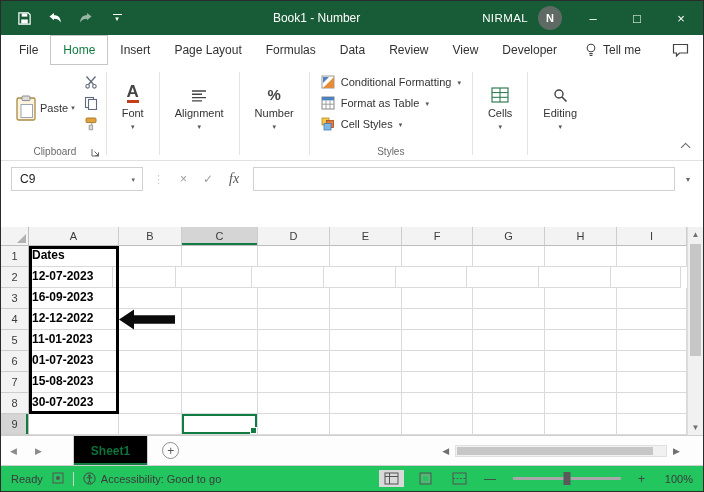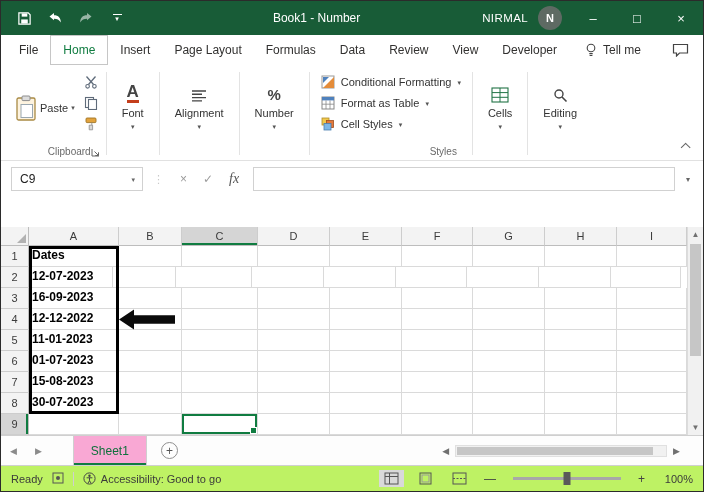--- a/index.html
+++ b/index.html
@@ -27,21 +27,21 @@
   .tab{padding:0 12px;font-size:12px;color:#323130;display:flex;align-items:center}
   .tab.active{color:#107C41;border:1px solid #c6c6c6;background:#fff}
   .tellme{display:flex;align-items:center;gap:6px;margin-left:16px;font-size:12px;color:#323130}
   .comment{display:flex;align-items:center;margin-right:14px}
 
   
   .ribbon{height:96px;flex:0 0 96px;background:#fff;border-bottom:1px solid #e1e1e1;display:flex;padding:2px 4px 0 6px;position:relative}
   .rsep{width:1px;background:#e3e3e3;margin:5px 3px}
   .rgroup{display:flex;flex-direction:column;padding:0 4px}
   .rgc{flex:1;display:flex}
-  .rlabel{height:17px;font-size:10px;color:#696969;display:flex;align-items:center;justify-content:flex-end;position:relative;padding:0 8px}
+  .rlabel{height:17px;font-size:10px;color:#696969;display:flex;align-items:center;justify-content:center;position:relative;padding:0 8px}
   .launcher{position:absolute;right:-2px;bottom:3px;width:10px;height:10px;display:flex;align-items:center;justify-content:center}
   .blabel{font-size:11px;color:#333}
   .chev{font-size:7px;color:#555;line-height:7px}
   .paste-btn{display:flex;flex-direction:row;align-items:center;gap:3px;padding:5px 8px 0 4px}
   .clip-minis{display:flex;flex-direction:column;gap:7px;padding-top:8px}
   .mini{width:16px;height:14px;display:flex;align-items:center;justify-content:center}
   .rgroup.collapsed{justify-content:center}
   .colbtn{display:flex;flex-direction:column;align-items:center;gap:4px;padding:0 8px;margin-bottom:14px}
   .gicon{height:20px;display:flex;align-items:end;justify-content:center}
   .fonticon{font-size:17px;font-weight:700;color:#444;border-bottom:3px solid #c43e1c;line-height:17px}
@@ -79,29 +79,29 @@
   .range-outline{position:absolute;left:28px;top:19px;width:90px;height:168px;border:3px solid #000;pointer-events:none;z-index:3}
   .annot-arrow{position:absolute;left:118px;top:82px;z-index:4}
   .vscroll{position:absolute;top:0;right:0;width:16px;height:208px;background:#f1f1f1;border-left:1px solid #dcdcdc;display:flex;flex-direction:column;align-items:center;font-size:8px;color:#707070;z-index:5}
   .vs-btn{height:15px;line-height:15px;cursor:default}
   .vs-thumb{width:11px;height:112px;background:#c6c6c6;margin-top:2px}
   .vs-down{margin-top:auto}
 
   
   .sheetrow{height:30px;flex:0 0 30px;background:#fdfdfd;border-top:1px solid #cfcfcf;display:flex;align-items:center}
   .navarr{font-size:9px;color:#8b8b8b;padding:0 9px}
-  .sheettab{height:100%;display:flex;align-items:center;padding:0 17px;font-size:12px;font-weight:400;color:#0E703B;background:#f9a8d4;border-left:1px solid #cfcfcf;border-right:1px solid #cfcfcf;box-shadow:inset 0 -2px 0 #107C41;margin-left:22px}
+  .sheettab{height:100%;display:flex;align-items:center;padding:0 17px;font-size:12px;font-weight:700;color:#0E703B;background:#000000;border-left:1px solid #cfcfcf;border-right:1px solid #cfcfcf;box-shadow:inset 0 -2px 0 #107C41;margin-left:22px}
   .addsheet{width:17px;height:17px;border-radius:50%;border:1px solid #8f8f8f;color:#555;display:flex;align-items:center;justify-content:center;font-size:12px;line-height:12px;margin-left:14px}
   .hs-btn{font-size:9px;color:#707070;padding:0 5px}
   .hs-track{width:212px;height:12px;background:#f1f1f1;border:1px solid #e0e0e0;position:relative;margin:0 1px}
   .hs-thumb{position:absolute;left:1px;top:1px;width:196px;height:8px;background:#c6c6c6}
   .corner-pad{width:18px}
 
   
-  .statusbar{height:26px;flex:0 0 26px;background:#bef264;border-top:1px solid #d0d0d0;display:flex;align-items:center;font-size:11px;color:#3b3b3b;padding:0 10px;gap:9px}
+  .statusbar{height:26px;flex:0 0 26px;background:#22c55e;border-top:1px solid #d0d0d0;display:flex;align-items:center;font-size:11px;color:#3b3b3b;padding:0 10px;gap:9px}
   .sb-sep{width:1px;height:14px;background:#cfcfcf}
   .sb-acc{display:flex;align-items:center;gap:5px}
   .viewbtn{padding:2px 5px;display:flex;align-items:center}
   .viewbtn.active{background:#d9d9d9}
   .zoomout,.zoomin{font-size:12px;color:#444;padding:0 3px}
   .zslider{width:108px;height:3px;background:#a8a8a8;position:relative;margin:0 5px}
   .ztick{position:absolute;left:50%;top:-4px;width:1px;height:11px;background:#a8a8a8}
   .zthumb{position:absolute;left:50%;top:-5px;width:7px;height:13px;background:#5a5a5a;transform:translateX(-50%)}
   .zoomlevel{width:36px;text-align:right}
 </style>

